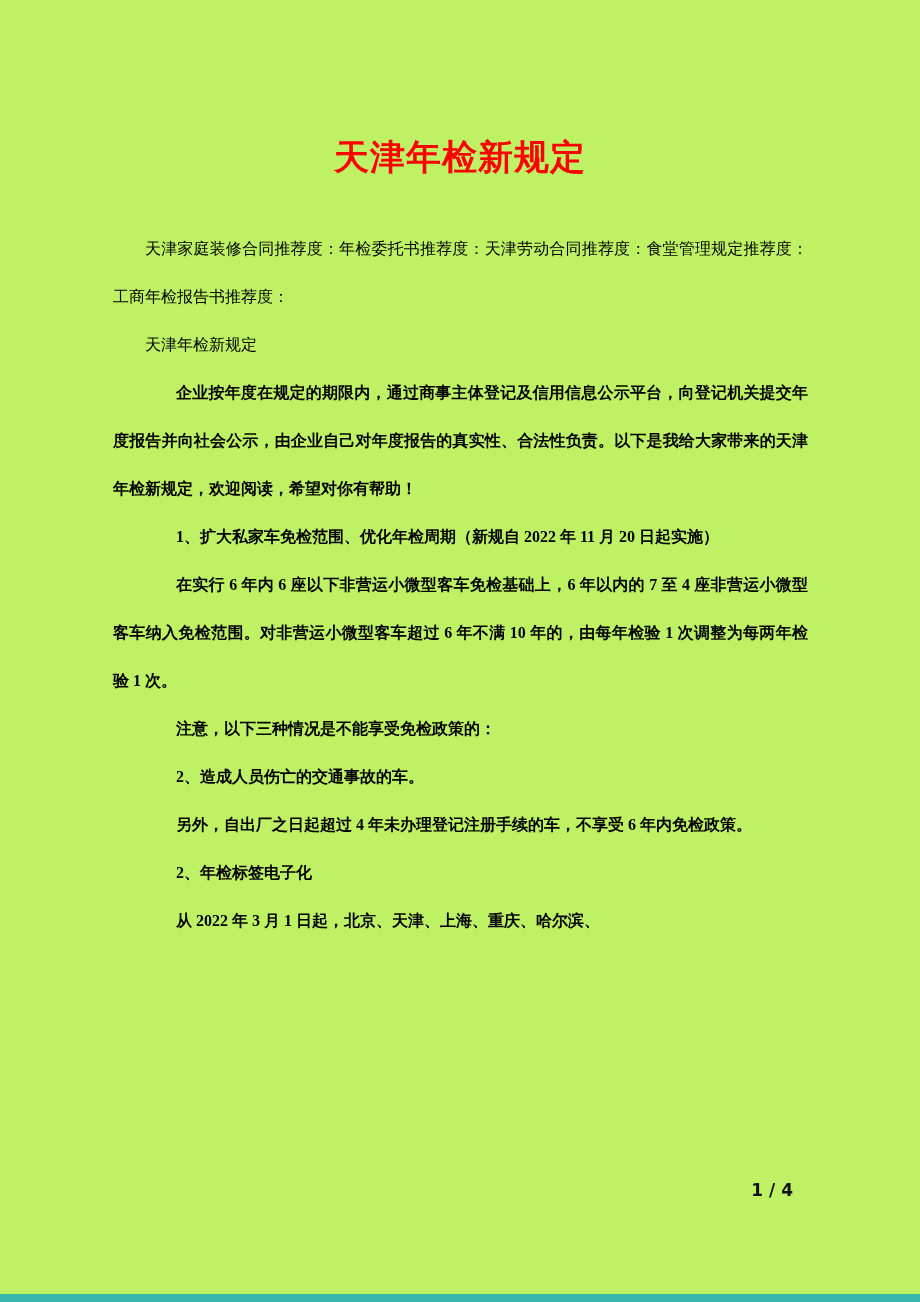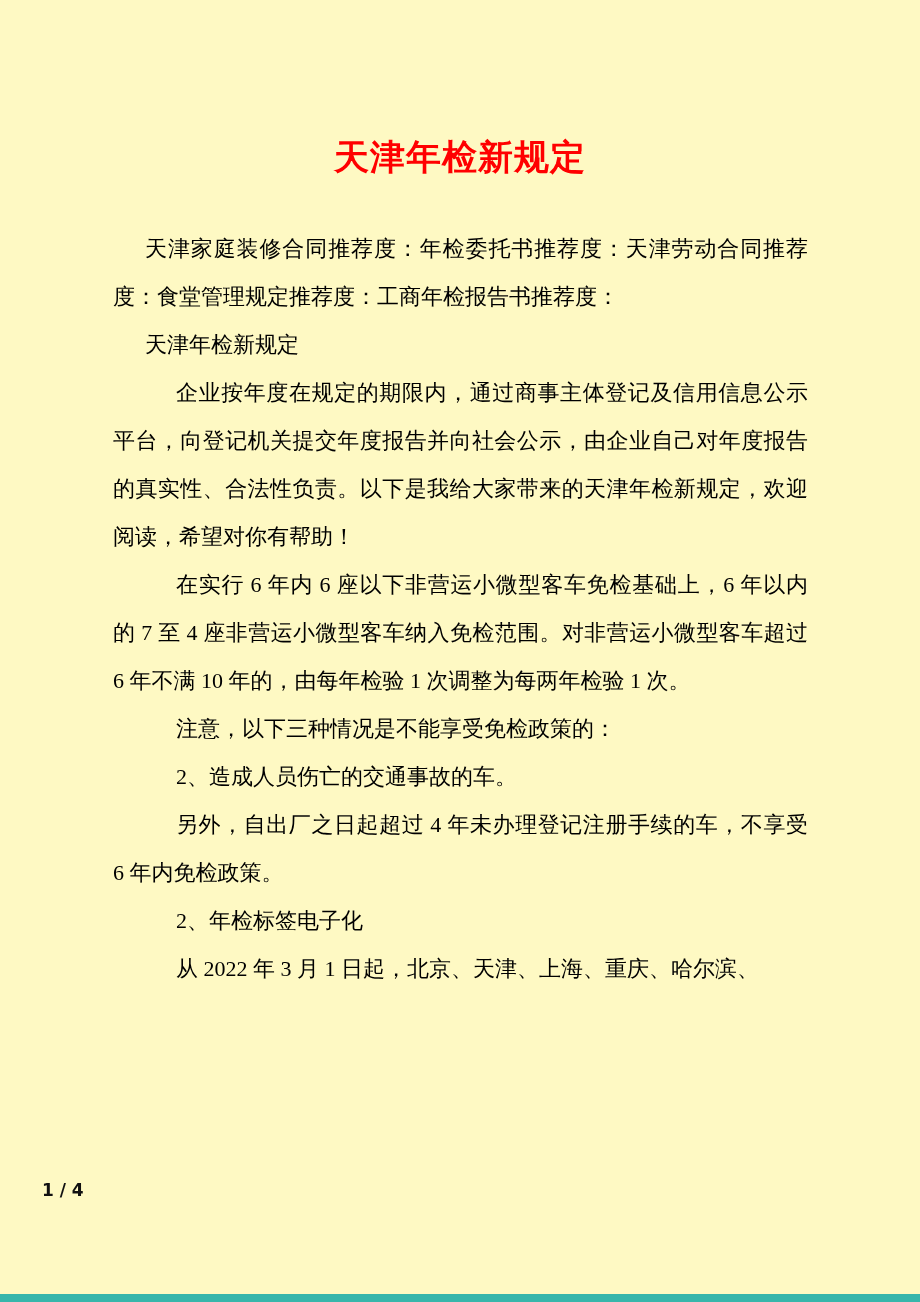--- a/index.html
+++ b/index.html
@@ -5,72 +5,72 @@
   html, body { margin: 0; padding: 0; }
   body {
     width: 920px; height: 1302px;
     background: #ffffff;
     font-family: "Liberation Serif", serif;
     position: relative;
     overflow: hidden;
   }
   .page {
     position: absolute; inset: 0;
-    background: #fef9c3;
+    background: #bef264;
   }
   .doc-title {
     position: absolute;
     top: 134px; left: 0;
     width: 920px;
     margin: 0;
     text-align: center;
     font-size: 35px;
     font-weight: bold;
     letter-spacing: 1px;
   }
   .doc-body {
     position: absolute;
     top: 225px; left: 113px;
     width: 695px;
-    font-size: 22px;
+    font-size: 16px;
     line-height: 48px;
     color: #000000;
     text-align: justify;
     text-justify: inter-ideograph;
   }
   .doc-body p { margin: 0; }
   .doc-body p.indent-sm { text-indent: 32px; }
-  .doc-body p.indent-lg { text-indent: 63px; }
+  .doc-body p.indent-lg { text-indent: 63px; font-weight: bold; }
   .page-number {
     position: absolute;
     top: 1180px; left: 0;
     width: 793px;
-    text-align: left;
+    text-align: right;
     font-size: 17px;
     font-weight: bold;
     font-family: "DejaVu Sans", sans-serif;
     color: #111111;
-    margin-left: 42px;
   }
   .accent-bar {
     position: absolute;
     left: 0; bottom: 0;
     width: 100%; height: 8px;
   }
 </style>
 </head>
 <body>
 
 <div class="page">
   <h1 class="doc-title" style="color: rgb(255, 0, 0);">天津年检新规定</h1>
 
   <div class="doc-body">
       <p class="indent-sm">天津家庭装修合同推荐度：年检委托书推荐度：天津劳动合同推荐度：食堂管理规定推荐度：工商年检报告书推荐度：</p>
       <p class="indent-sm">天津年检新规定</p>
       <p class="indent-lg">企业按年度在规定的期限内，通过商事主体登记及信用信息公示平台，向登记机关提交年度报告并向社会公示，由企业自己对年度报告的真实性、合法性负责。以下是我给大家带来的天津年检新规定，欢迎阅读，希望对你有帮助！</p>
+      <p class="indent-lg">1、扩大私家车免检范围、优化年检周期（新规自 2022 年 11 月 20 日起实施）</p>
       <p class="indent-lg">在实行 6 年内 6 座以下非营运小微型客车免检基础上，6 年以内的 7 至 4 座非营运小微型客车纳入免检范围。对非营运小微型客车超过 6 年不满 10 年的，由每年检验 1 次调整为每两年检验 1 次。</p>
       <p class="indent-lg">注意，以下三种情况是不能享受免检政策的：</p>
       <p class="indent-lg">2、造成人员伤亡的交通事故的车。</p>
       <p class="indent-lg">另外，自出厂之日起超过 4 年未办理登记注册手续的车，不享受 6 年内免检政策。</p>
       <p class="indent-lg">2、年检标签电子化</p>
       <p class="indent-lg">从 2022 年 3 月 1 日起，北京、天津、上海、重庆、哈尔滨、</p>
     </div>
 
   <div class="page-number">1 / 4</div>
 

